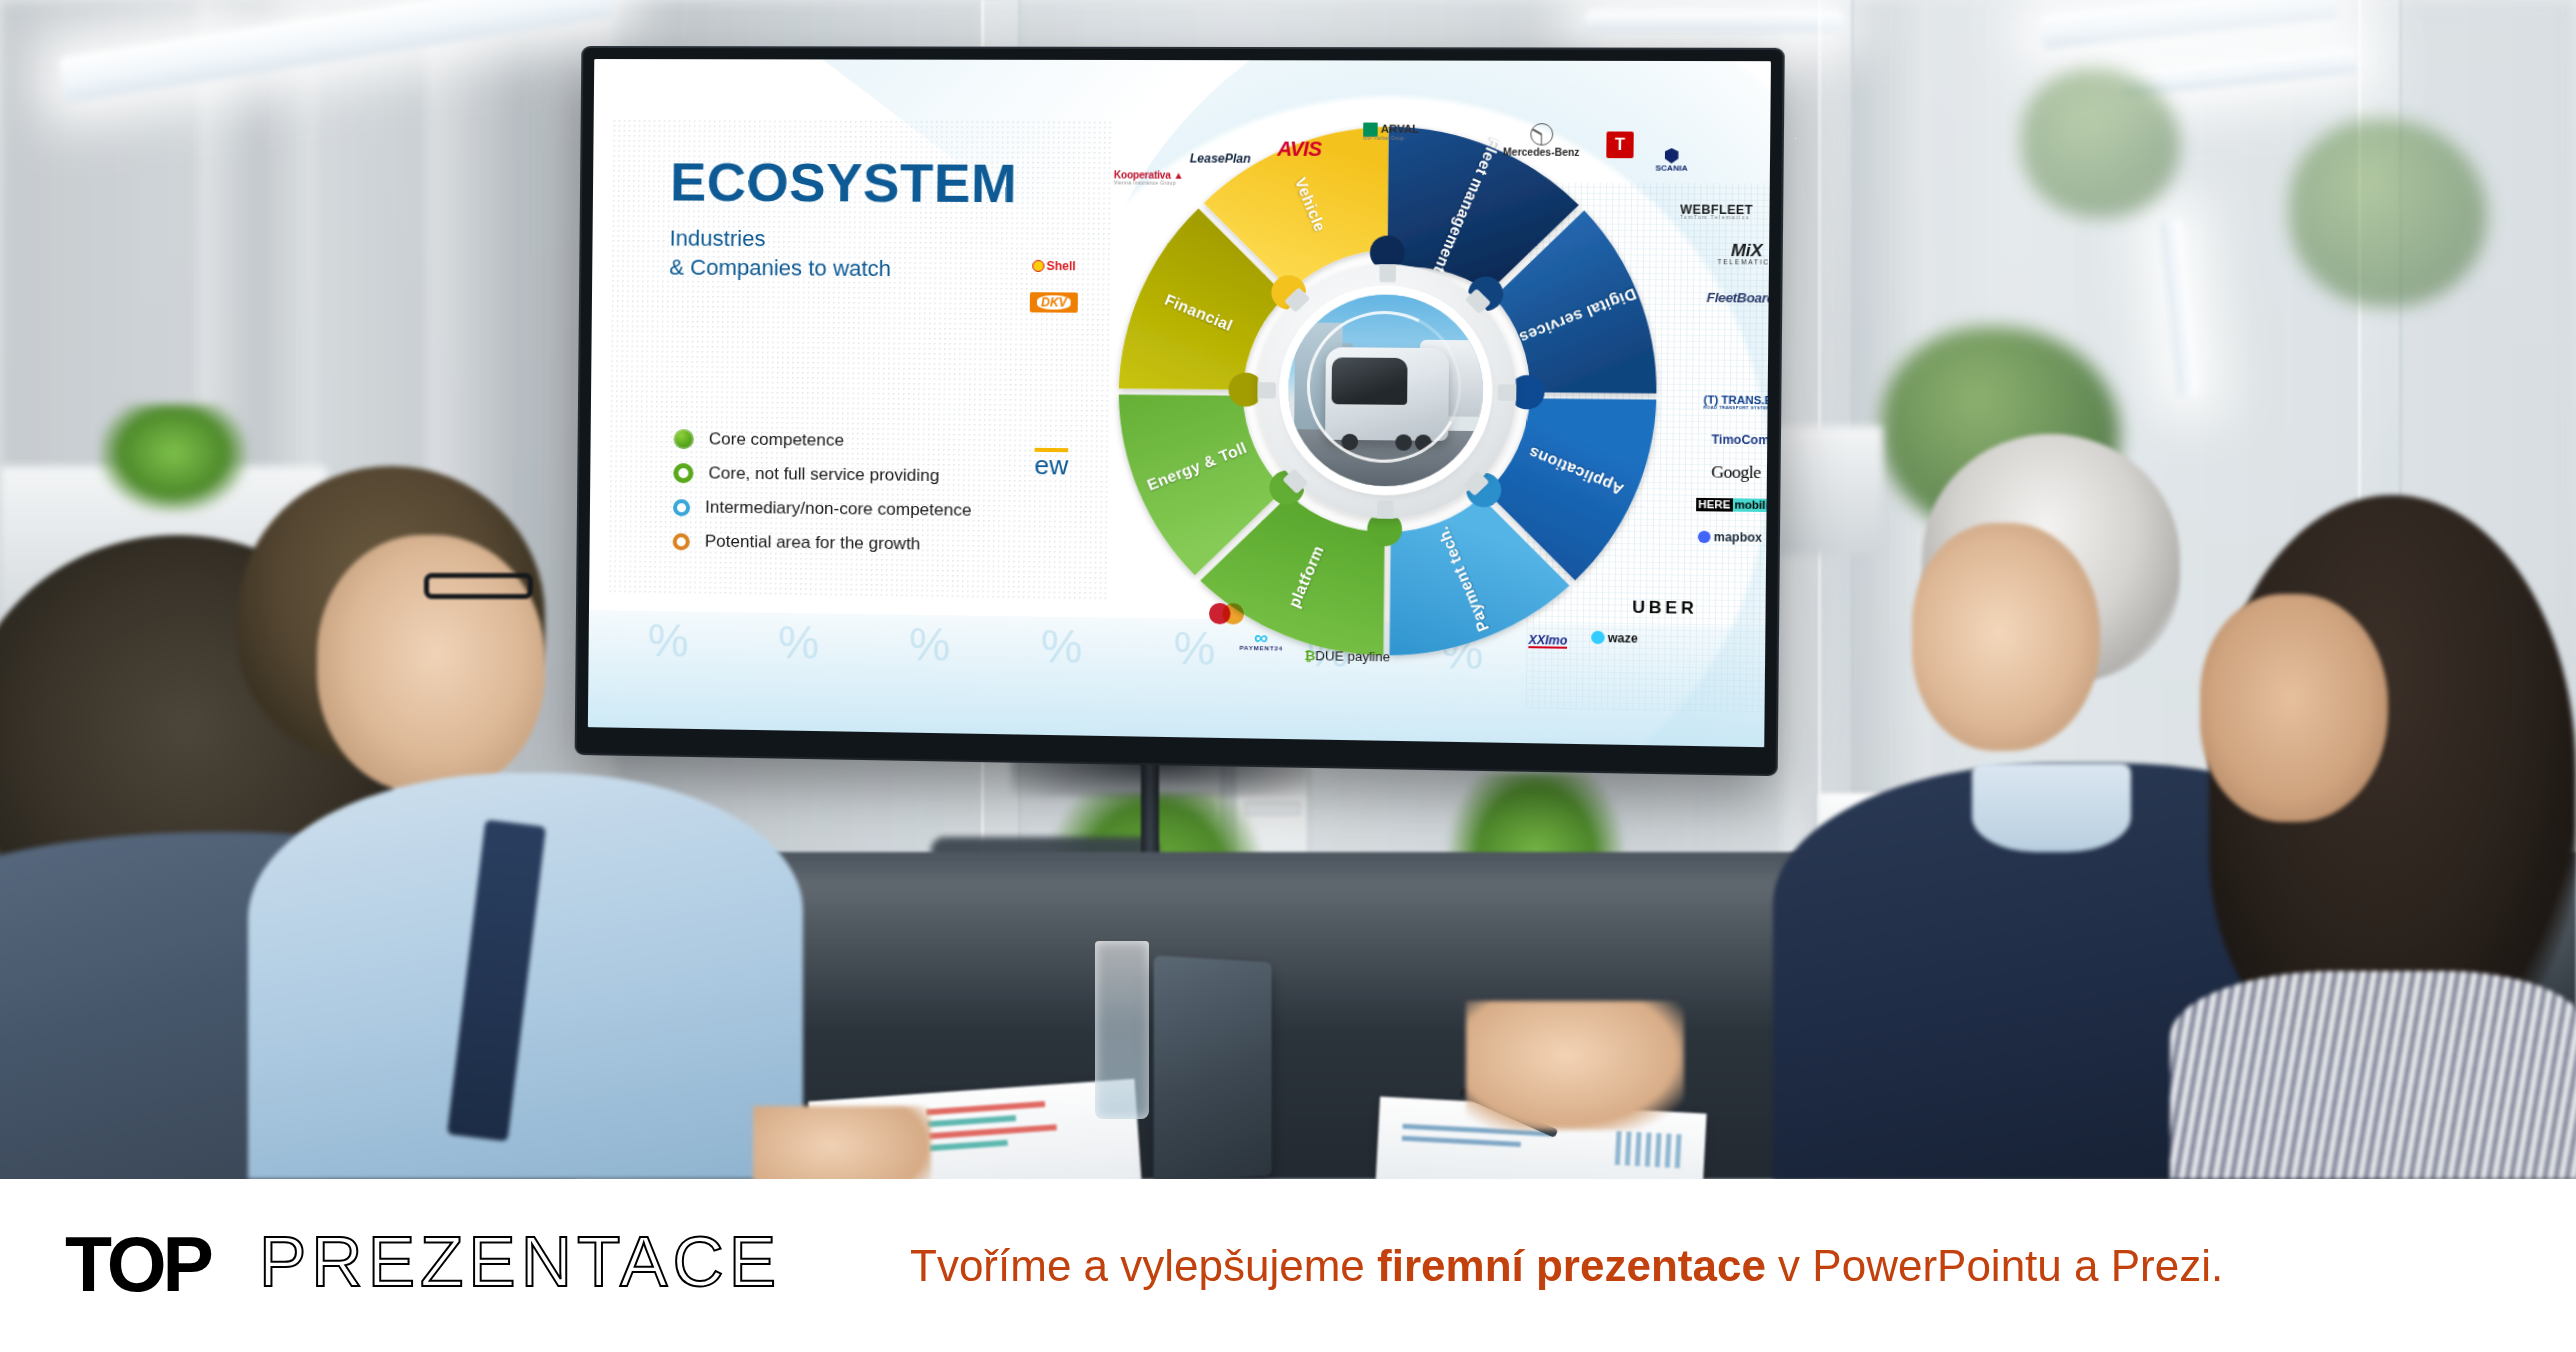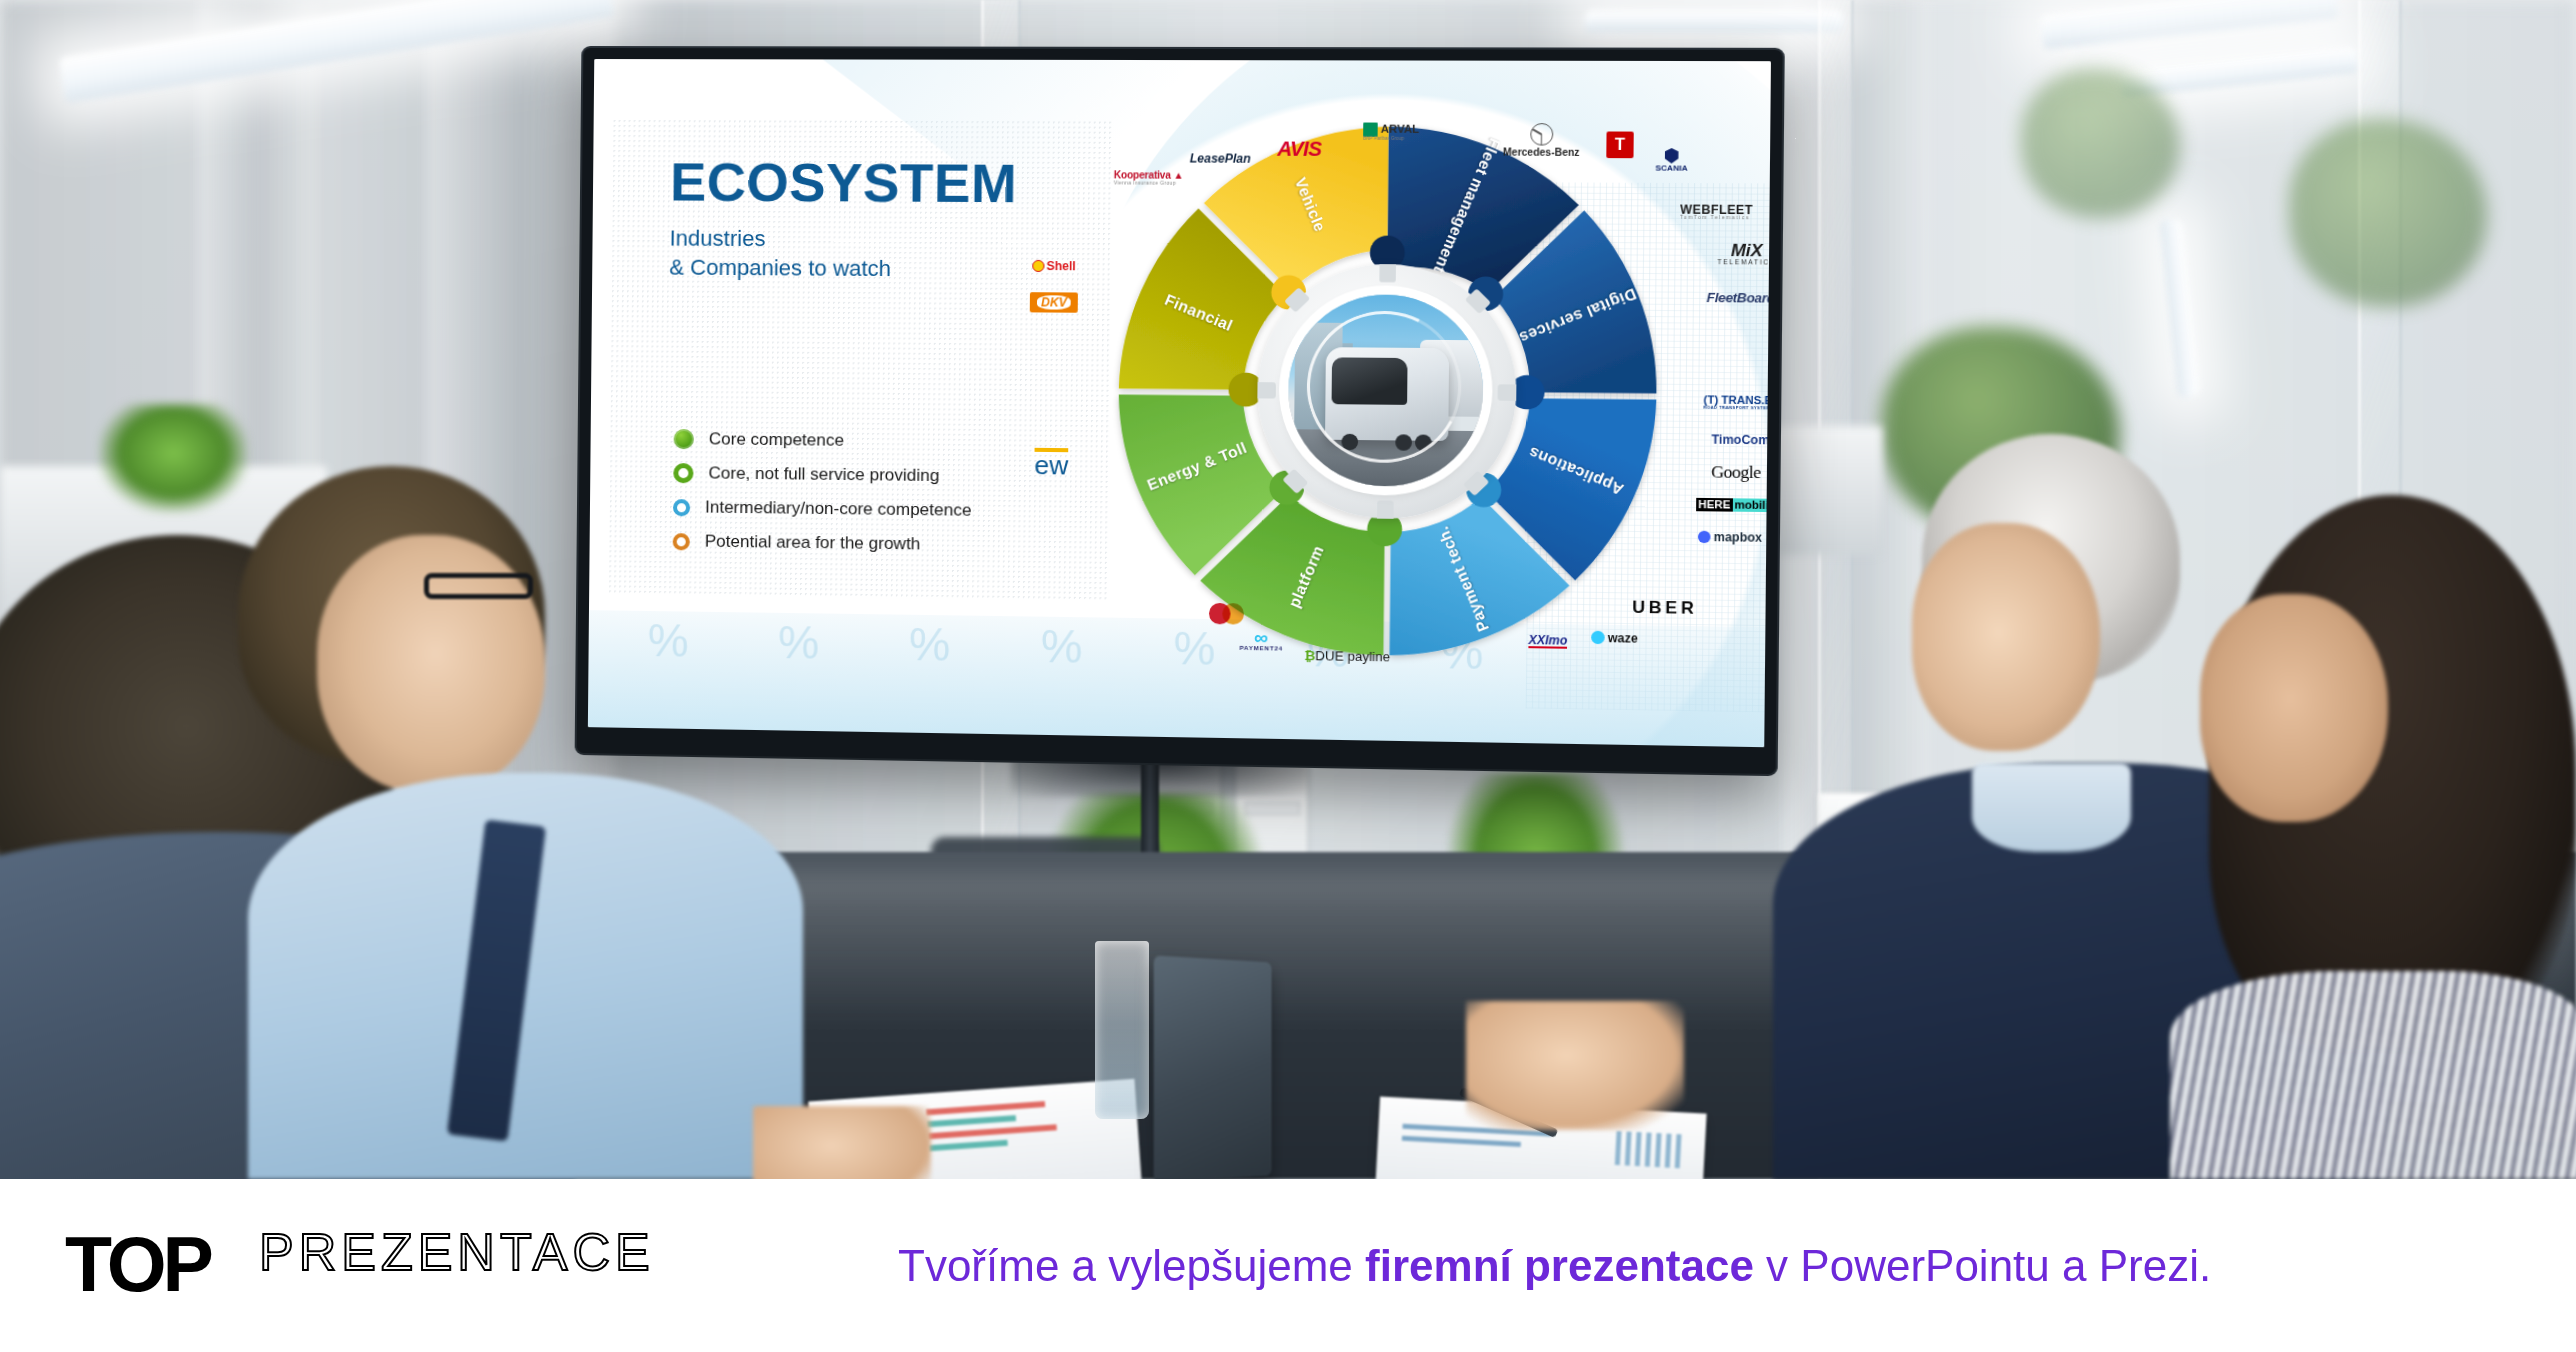--- a/index.html
+++ b/index.html
@@ -279,26 +279,26 @@
   }
   .brand-logo {
     position:relative; margin-left:65px; width:793px; height:95px;
     display:flex; align-items:center;
   }
   .bl-top {
     position:absolute; left:0; top:8px; font-size:77px; font-weight:bold;
     letter-spacing:-4px; color:#000; line-height:1;
   }
   .bl-prez {
-    position:absolute; left:194px; top:8px; font-size:52px; color:#000;
+    position:absolute; left:194px; top:8px; font-size:71px; color:#000;
     letter-spacing:5px; line-height:1; font-weight:300;
     -webkit-text-stroke:2px #000; color:transparent;
   }
   .tagline {
-    margin-left:40px; font-size:44px; color:#6d28d9; white-space:nowrap;
+    margin-left:52px; font-size:44px; color:#c2410c; white-space:nowrap;
   }
   .tagline b { font-weight:bold; }
 </style>
 </head>
 <body>
 
 <div class="stage">
 
   <div class="scene">
     <div class="wall"></div>

